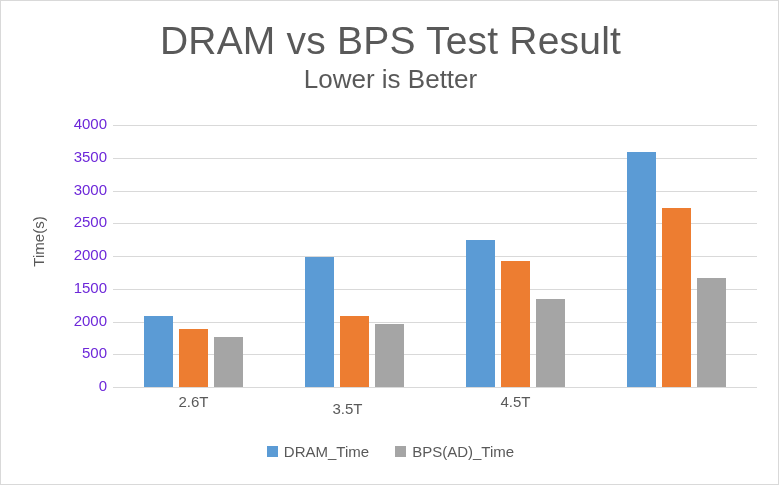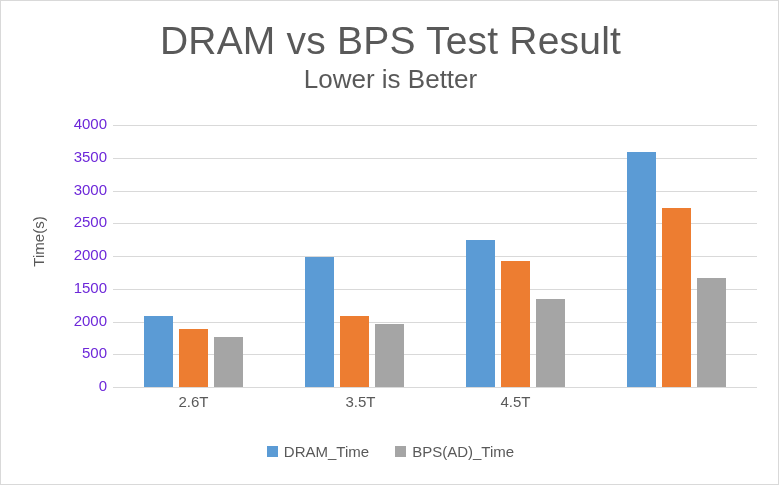--- a/index.html
+++ b/index.html
@@ -184,21 +184,21 @@
         <div class="bar series-1" title="BPS(MM)_Time 4.5T: 1920" style="left: 388px; width: 29px; height: 125.76px; background: rgb(237, 125, 49);"></div>
         <div class="bar series-2" title="BPS(AD)_Time 4.5T: 1340" style="left: 423px; width: 29px; height: 87.77px; background: rgb(165, 165, 165);"></div>
         <div class="bar series-0" title="DRAM_Time 6T: 3590" style="left: 514px; width: 29px; height: 235.145px; background: rgb(91, 155, 213);"></div>
         <div class="bar series-1" title="BPS(MM)_Time 6T: 2740" style="left: 549px; width: 29px; height: 179.47px; background: rgb(237, 125, 49);"></div>
         <div class="bar series-2" title="BPS(AD)_Time 6T: 1670" style="left: 584px; width: 29px; height: 109.385px; background: rgb(165, 165, 165);"></div>
       </div>
   </div>
 
   <div id="x-labels">
       <div class="x-tick-label" style="left: 0px; width: 161px;">2.6T</div>
-      <div class="x-tick-label" style="left: 167px; width: 161px;">3.5T</div>
+      <div class="x-tick-label" style="left: 154px; width: 161px; margin-top: 7px;">3.5T</div>
       <div class="x-tick-label" style="left: 322px; width: 161px;">4.5T</div>
     </div>
 
   <div id="legend">
       <div class="legend-item">
         <span class="legend-swatch" style="background: rgb(91, 155, 213);"></span>
         <span class="legend-label">DRAM_Time</span>
       </div>
       <div class="legend-item">
         <span class="legend-swatch" style="background: rgb(165, 165, 165);"></span>

